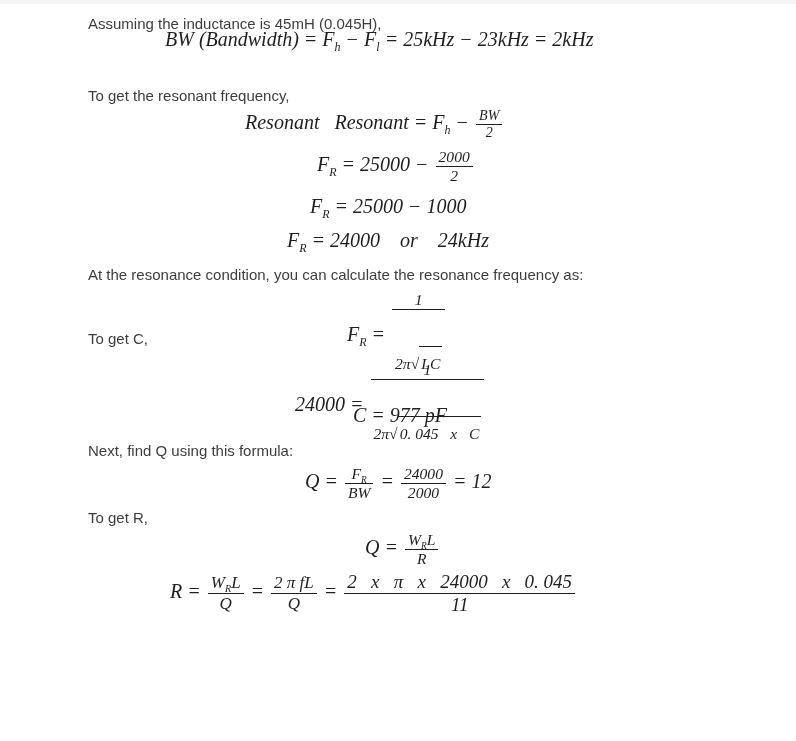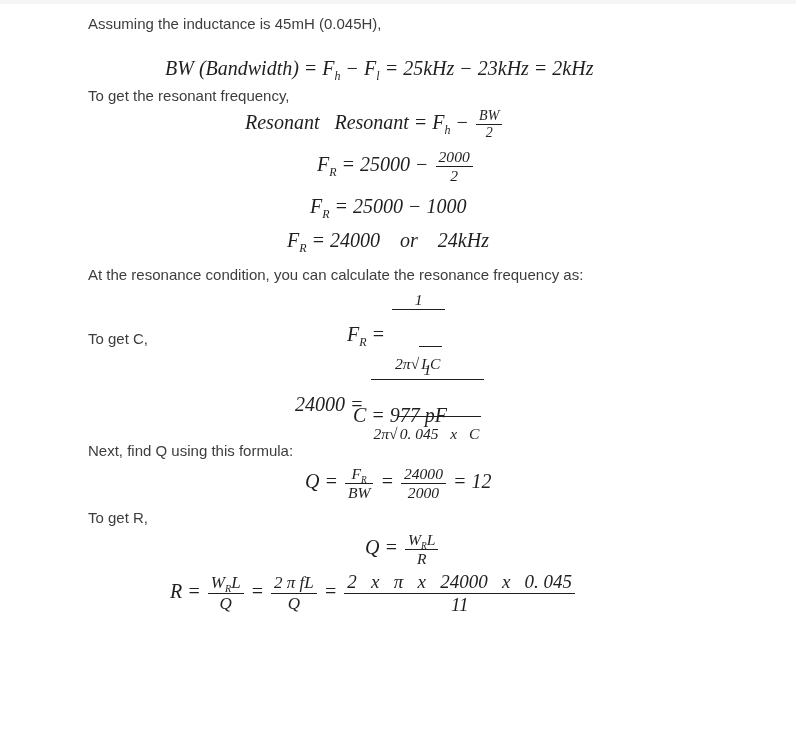--- a/index.html
+++ b/index.html
@@ -24,21 +24,21 @@
   .fs100{font-size:0.95em;font-style:italic;}
 </style>
 </head>
 <body>
 
 <div class="page">
   <div class="top-strip"></div>
 
   <p class="text" style="left:88px;top:15px" data-bind="text.intro">Assuming the inductance is 45mH (0.045H),</p>
 
-  <div class="math" style="left:165px;top:57px"><span data-bind="eq.bw.a">BW (Bandwidth) = F</span><sub data-bind="eq.bw.sub1">h</sub><span data-bind="eq.bw.b"> − F</span><sub data-bind="eq.bw.sub2">l</sub><span data-bind="eq.bw.c"> = 25kHz − 23kHz = 2kHz</span></div>
+  <div class="math" style="left:165px;top:28px"><span data-bind="eq.bw.a">BW (Bandwidth) = F</span><sub data-bind="eq.bw.sub1">h</sub><span data-bind="eq.bw.b"> − F</span><sub data-bind="eq.bw.sub2">l</sub><span data-bind="eq.bw.c"> = 25kHz − 23kHz = 2kHz</span></div>
 
   <p class="text" style="left:88px;top:87px" data-bind="text.to_get_resonant">To get the resonant frequency,</p>
 
   <div class="math" style="left:245px;top:108px"><span data-bind="eq.resonant.a">Resonant   Resonant = F</span><sub data-bind="eq.resonant.sub1">h</sub><span data-bind="eq.resonant.b"> − </span><span class="frac fs70">
         <span class="num" data-bind="eq.resonant.frac_num">BW</span>
         <span class="den" data-bind="eq.resonant.frac_den">2</span>
       </span></div>
 
   <div class="math" style="left:317px;top:148px"><span data-bind="eq.fr1.a">F</span><sub data-bind="eq.fr1.sub1">R</sub><span data-bind="eq.fr1.b"> = 25000 − </span><span class="frac fs80">
         <span class="num" data-bind="eq.fr1.frac_num">2000</span>

